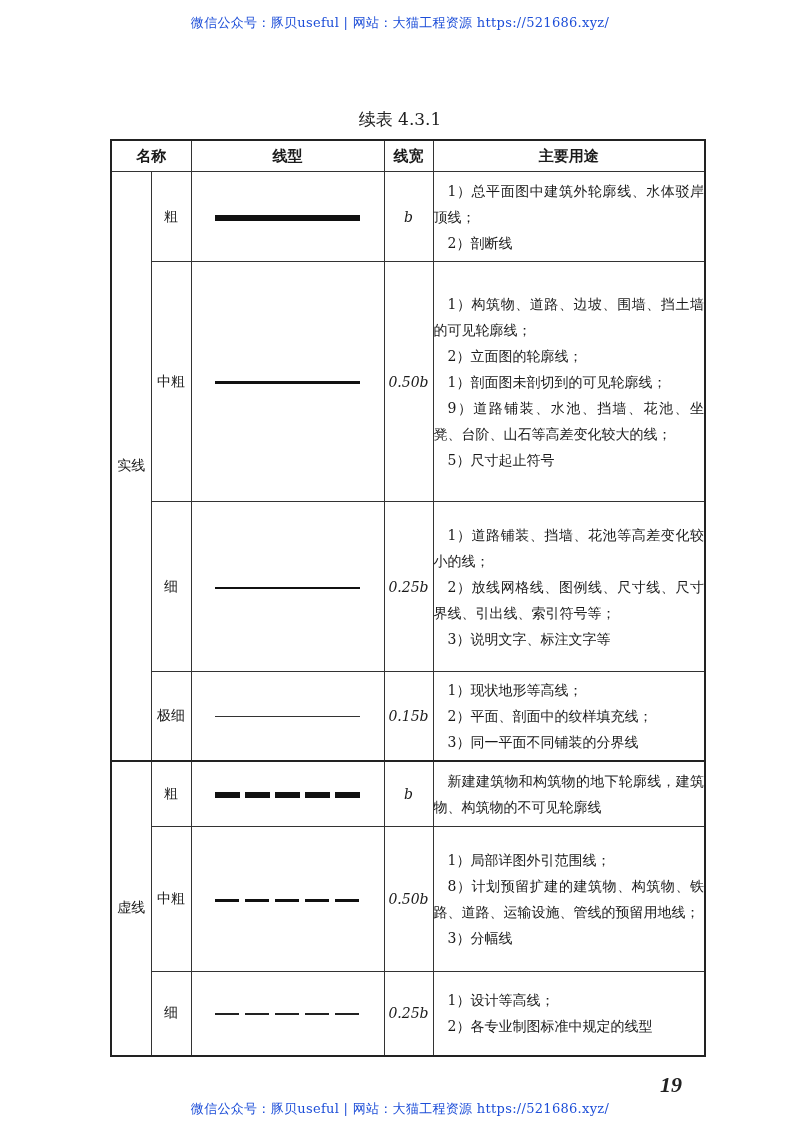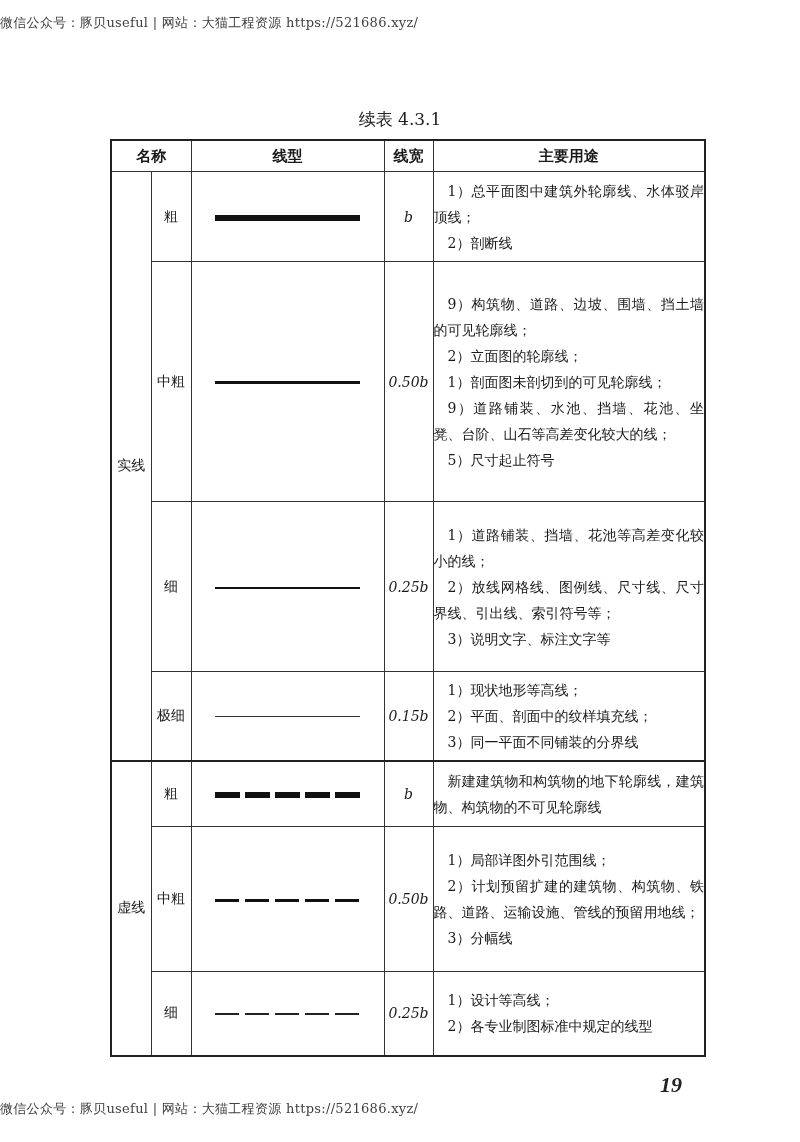--- a/index.html
+++ b/index.html
@@ -1,19 +1,19 @@
 <!DOCTYPE html>
 <html><head>
 <meta charset="utf-8">
 <style>
   html, body { margin: 0; padding: 0; background: #ffffff; }
   body { width: 800px; height: 1142px; position: relative; overflow: hidden;
          font-family: "DejaVu Serif", "Liberation Serif", serif; color: #1a1a1a; }
-  .watermark { position: absolute; left: 0; width: 800px; text-align: left;
-               font-size: 13px; color: #404040; letter-spacing: 0.3px; }
+  .watermark { position: absolute; left: 0; width: 800px; text-align: center;
+               font-size: 13px; color: #1d4ed8; letter-spacing: 0.3px; }
   .watermark.top { top: 14px; }
   .watermark.bottom { top: 1100px; }
   .caption { position: absolute; top: 108px; left: 0; width: 800px; text-align: center;
              font-size: 17px; color: #222; }
   table.lines { position: absolute; left: 110px; top: 139px; width: 594px;
                 border-collapse: collapse; border: 2px solid #222; table-layout: fixed; padding-left: 32px; }
   table.lines td, table.lines th { border: 1px solid #333; padding: 0; font-weight: normal;
                 font-size: 14px; }
   table.lines th { height: 30px; text-align: center; font-size: 15px; font-weight: bold; }
   td.group { text-align: center; vertical-align: middle; font-size: 14px; margin-left: 16px; }
@@ -70,21 +70,21 @@
       <td class="usage">
         <span class="usage-line" style="text-indent:1em">1）总平面图中建筑外轮廓线、水体驳岸顶线；</span>
         <span class="usage-line" style="text-indent:1em">2）剖断线</span>
       </td>
     </tr>
     <tr style="height:240px">
       <td class="name">中粗</td>
       <td class="sample"><span class="line-sample solid-05"></span></td>
       <td class="width"><i>0.50b</i></td>
       <td class="usage">
-        <span class="usage-line" style="text-indent:1em">9）构筑物、道路、边坡、围墙、挡土墙的可见轮廓线；</span>
+        <span class="usage-line" style="text-indent:1em">1）构筑物、道路、边坡、围墙、挡土墙的可见轮廓线；</span>
         <span class="usage-line" style="text-indent:1em">2）立面图的轮廓线；</span>
         <span class="usage-line" style="text-indent:1em">1）剖面图未剖切到的可见轮廓线；</span>
         <span class="usage-line" style="text-indent:1em">9）道路铺装、水池、挡墙、花池、坐凳、台阶、山石等高差变化较大的线；</span>
         <span class="usage-line" style="text-indent:1em">5）尺寸起止符号</span>
       </td>
     </tr>
     <tr style="height:170px">
       <td class="name">细</td>
       <td class="sample"><span class="line-sample solid-025"></span></td>
       <td class="width"><i>0.25b</i></td>
@@ -113,21 +113,21 @@
       <td class="usage" style="border-top:2px solid #222">
         <span class="usage-line" style="text-indent:1em">新建建筑物和构筑物的地下轮廓线，建筑物、构筑物的不可见轮廓线</span>
       </td>
     </tr>
     <tr style="height:145px">
       <td class="name">中粗</td>
       <td class="sample"><span class="line-sample dash-05"></span></td>
       <td class="width"><i>0.50b</i></td>
       <td class="usage">
         <span class="usage-line" style="text-indent:1em">1）局部详图外引范围线；</span>
-        <span class="usage-line" style="text-indent:1em">2）计划预留扩建的建筑物、构筑物、铁路、道路、运输设施、管线的预留用地线；</span>
+        <span class="usage-line" style="text-indent:1em">8）计划预留扩建的建筑物、构筑物、铁路、道路、运输设施、管线的预留用地线；</span>
         <span class="usage-line" style="text-indent:1em">3）分幅线</span>
       </td>
     </tr>
     <tr style="height:84px">
       <td class="name">细</td>
       <td class="sample"><span class="line-sample dash-025"></span></td>
       <td class="width"><i>0.25b</i></td>
       <td class="usage">
         <span class="usage-line" style="text-indent:1em">1）设计等高线；</span>
         <span class="usage-line" style="text-indent:1em">2）各专业制图标准中规定的线型</span>

